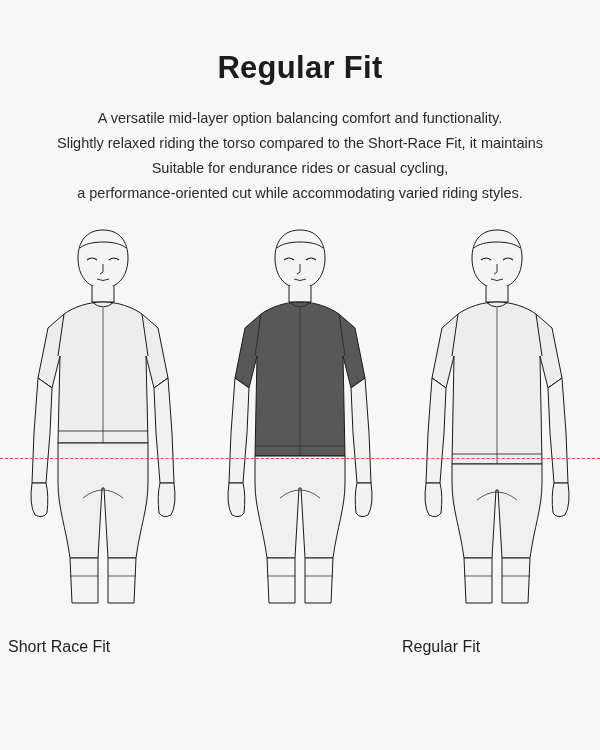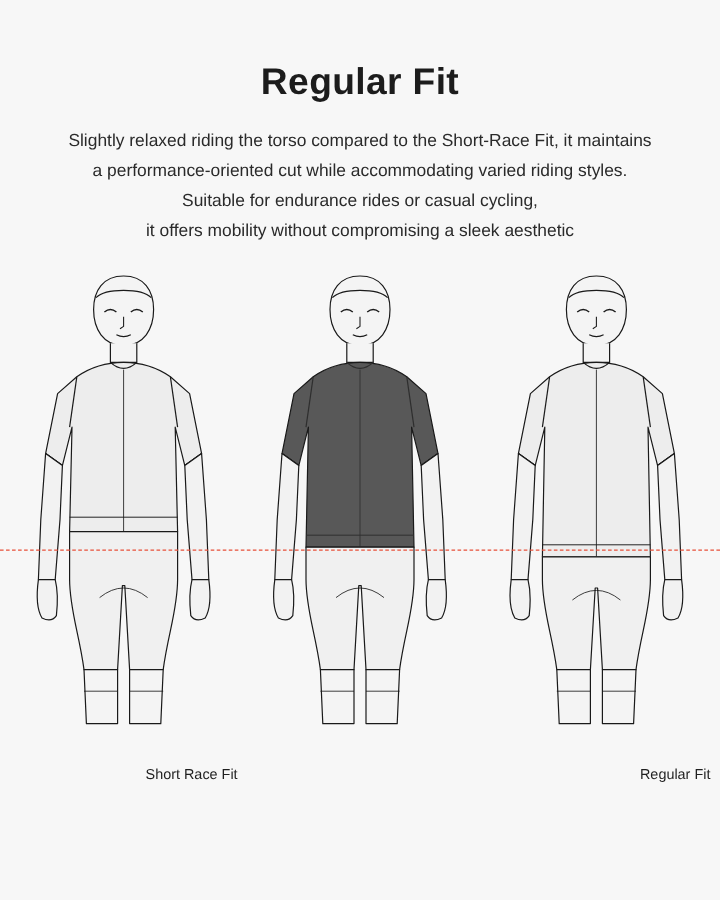--- a/index.html
+++ b/index.html
@@ -71,37 +71,37 @@
     pointer-events: none;
   }
   .captions-row {
     display: flex;
     justify-content: space-between;
     padding: 0 8px;
     margin-top: 10px;
   }
   .cap-cell {
     width: 190px;
-    text-align: right;
-    font-size: 12px;
+    text-align: left;
+    font-size: 16px;
     color: #1f1f1f;
   }
 </style>
 </head>
 <body>
 
 <div class="page">
 
   <h1 class="title">Regular Fit</h1>
 
   <div class="description">
+    <span class="line">A versatile mid-layer option balancing comfort and functionality.</span>
     <span class="line">Slightly relaxed riding the torso compared to the Short-Race Fit,  it maintains</span>
+    <span class="line">Suitable for endurance rides or casual cycling,</span>
     <span class="line">a performance-oriented cut while accommodating varied riding styles.</span>
-    <span class="line">Suitable for endurance rides or casual cycling,</span>
-    <span class="line">it offers mobility without compromising a sleek aesthetic</span>
   </div>
 
   <div class="figures">
 
     <div class="figure-row">
 
       <div class="figure">
         <svg width="190" height="400" viewBox="0 0 190 400">
           <g fill="#ededed" stroke="#1a1a1a" stroke-width="1" stroke-linejoin="round">
 

